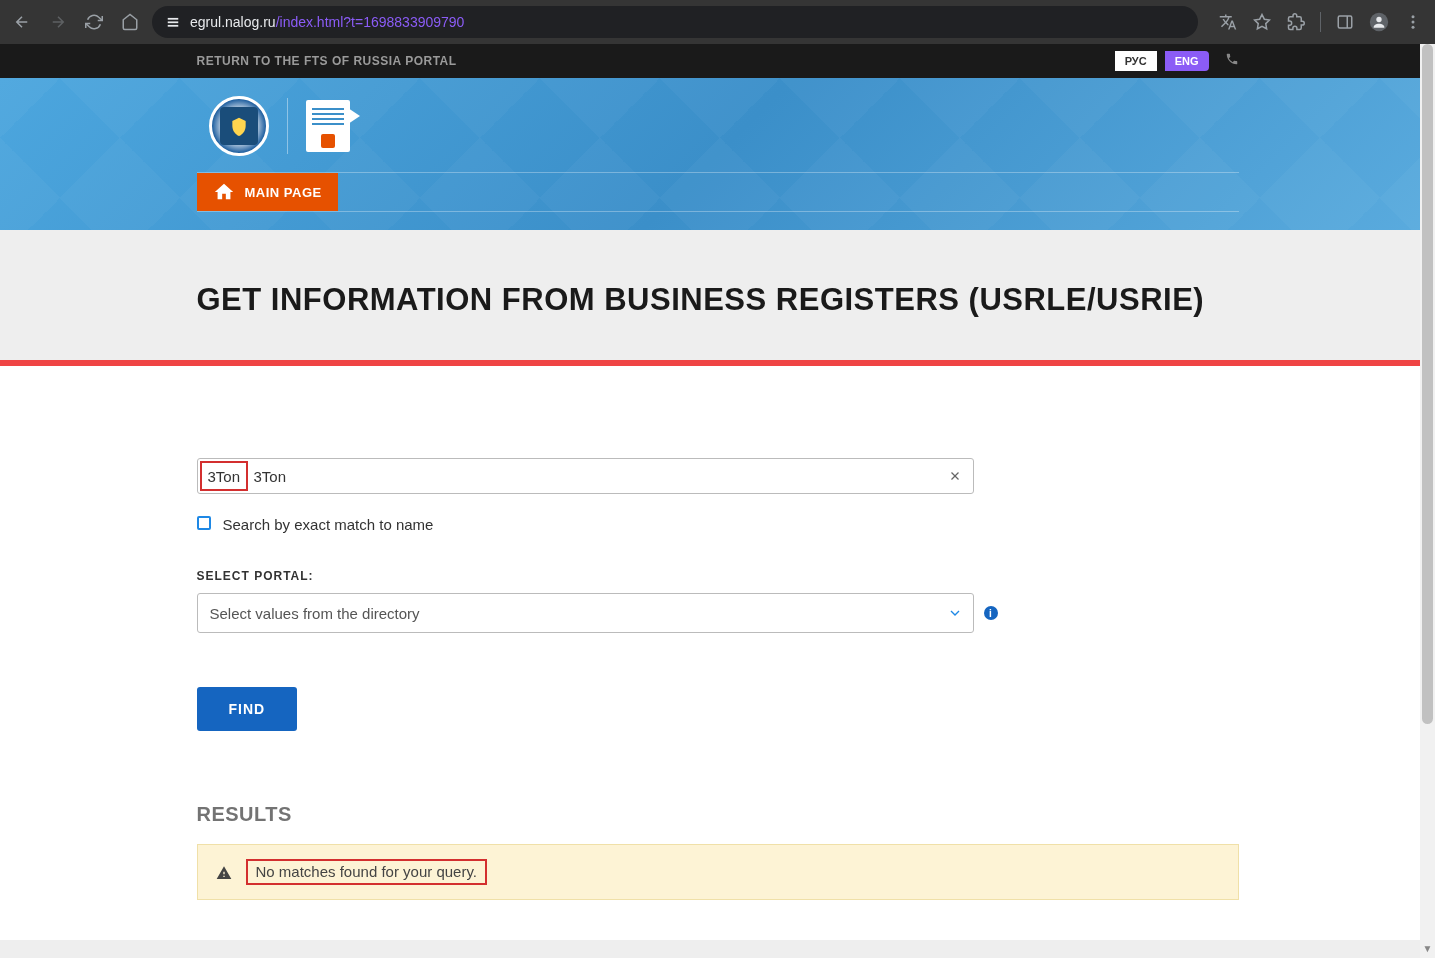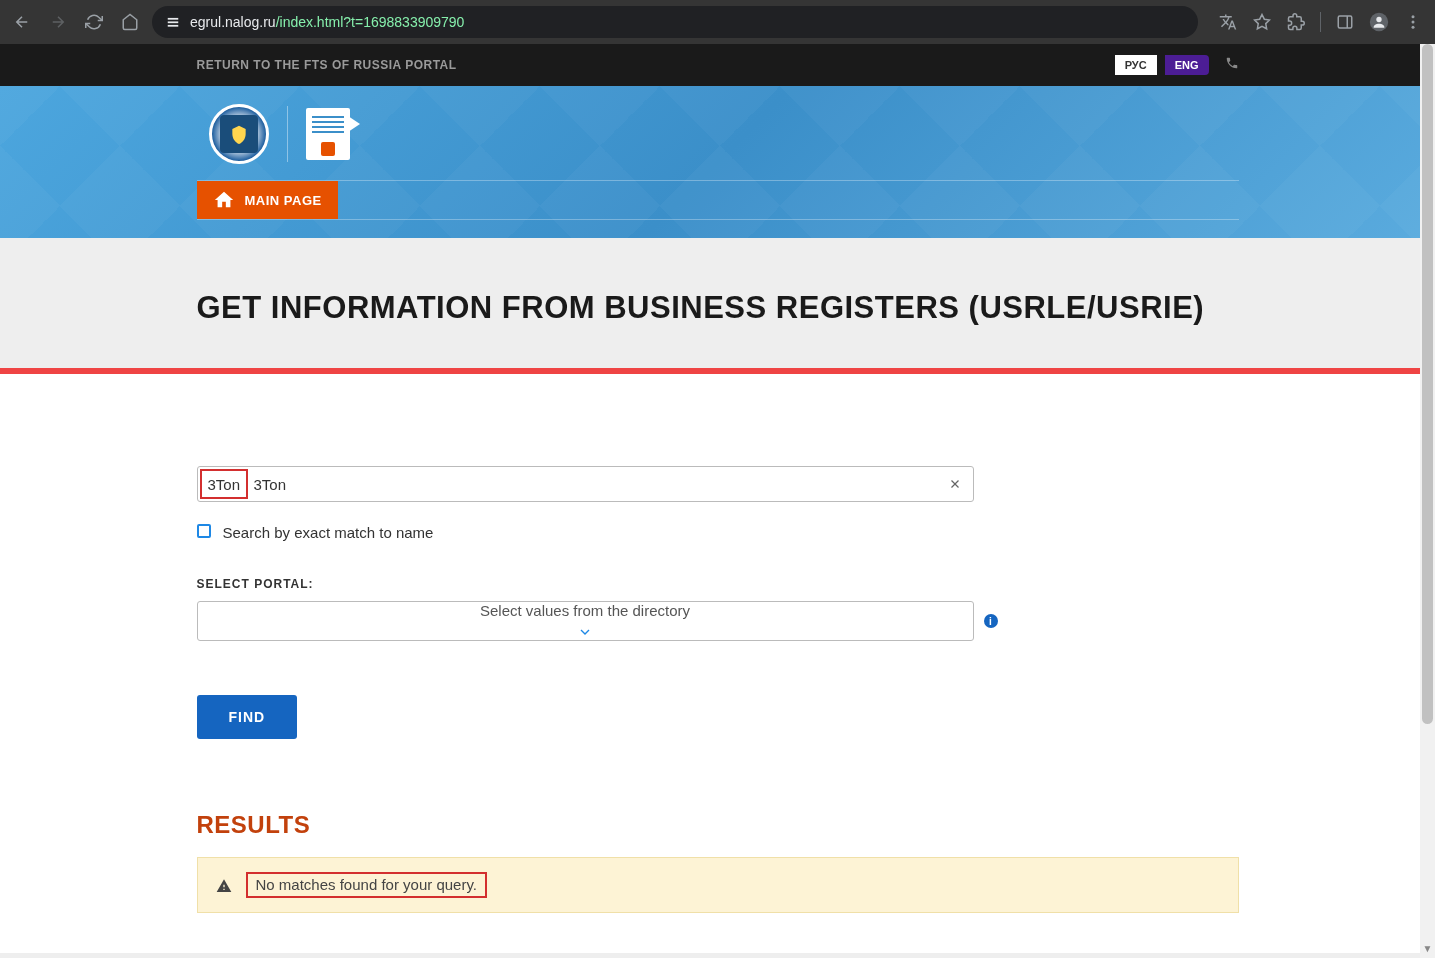--- a/index.html
+++ b/index.html
@@ -2,34 +2,34 @@
 <html><head>
 <meta charset="utf-8">
 <style>
 * { margin: 0; padding: 0; box-sizing: border-box; }
 body { font-family: -apple-system, BlinkMacSystemFont, "Segoe UI", Arial, sans-serif; background: #eeeeee; }
 
 
 .browser-chrome { background: #353535; height: 44px; display: flex; align-items: center; padding: 0 8px; gap: 8px; }
 .chrome-btn { width: 28px; height: 28px; display: flex; align-items: center; justify-content: center; color: #9aa0a6; cursor: pointer; border-radius: 14px; }
 .url-bar { flex: 1; background: #202124; border-radius: 18px; height: 32px; display: flex; align-items: center; padding: 0 14px; gap: 10px; color: #e8eaed; font-size: 14px; }
-.url-text { color: #86efac; }
+.url-text { color: #8b5cf6; }
 .url-domain { color: #e8eaed; }
 .chrome-right { display: flex; align-items: center; gap: 6px; margin-left: 8px; }
 .chrome-sep { width: 1px; height: 20px; background: #5f6368; margin: 0 4px; }
 
 
-.top-bar { background: #1a1a1a; height: 42px; display: flex; align-items: center; justify-content: flex-start; padding: 0 0; }
+.top-bar { background: #1a1a1a; height: 34px; display: flex; align-items: center; justify-content: flex-start; padding: 0 0; }
 .top-bar-inner { width: 1042px; margin: 0 auto; display: flex; align-items: center; justify-content: space-between; }
 .return-link { color: #9a9a9a; font-size: 12px; font-weight: 700; letter-spacing: 0.5px; }
 .top-right { display: flex; align-items: center; gap: 16px; }
 .lang-switch { display: flex; border-radius: 4px; overflow: hidden; }
 .lang-btn { padding: 4px 10px; font-size: 11px; font-weight: 700; cursor: pointer; margin-left: 8px; }
 .lang-rus { background: #fff; color: #333; }
-.lang-eng { background: #4c1d95; color: #fff; }
+.lang-eng { background: #8b5cf6; color: #fff; }
 .phone-icon { color: #888; }
 
 
 .blue-header { background: linear-gradient(135deg, #4ca6de 0%, #3b8fc9 50%, #5aabde 100%); position: relative; overflow: hidden; }
 .blue-header::before { content: ''; position: absolute; inset: 0; background-image:
   linear-gradient(45deg, rgba(255,255,255,0.03) 25%, transparent 25%, transparent 75%, rgba(255,255,255,0.03) 75%),
   linear-gradient(-45deg, rgba(255,255,255,0.03) 25%, transparent 25%, transparent 75%, rgba(255,255,255,0.03) 75%);
   background-size: 120px 120px; }
 .header-inner { width: 1042px; margin: 0 auto; position: relative; }
 .header-top { display: flex; align-items: center; gap: 18px; padding: 18px 0 16px 12px; }
@@ -65,28 +65,28 @@
 .input-wrap { position: relative; border: 1px solid #bbb; border-radius: 3px; height: 36px; display: flex; align-items: center; width: 777px; margin-bottom: 22px; }
 .input-highlight { position: absolute; left: 2px; top: 2px; bottom: 2px; padding: 0 6px; border: 2px solid #d32f2f; display: flex; align-items: center; pointer-events: none; }
 .search-input { flex: 1; border: none; outline: none; padding: 0 12px; font-size: 15px; color: #333; background: transparent; }
 .clear-btn { width: 36px; height: 34px; display: flex; align-items: center; justify-content: center; color: #666; cursor: pointer; font-size: 18px; }
 
 .checkbox-row { display: flex; gap: 12px; margin-bottom: 36px; }
 .checkbox { width: 14px; height: 14px; border: 2px solid #1e88e5; border-radius: 2px; }
 .checkbox-label { font-size: 15px; color: #333; }
 
 .select-row { display: flex; align-items: center; gap: 10px; }
-.select-wrap { border: 1px solid #bbb; border-radius: 3px; height: 40px; display: flex; align-items: center; width: 777px; cursor: pointer; flex-direction: column; }
+.select-wrap { border: 1px solid #bbb; border-radius: 3px; height: 40px; display: flex; align-items: center; width: 777px; cursor: pointer; }
 .select-text { flex: 1; padding: 0 12px; font-size: 15px; color: #555; }
 .select-chevron { width: 36px; display: flex; align-items: center; justify-content: center; color: #1e88e5; }
 .info-icon { width: 14px; height: 14px; border-radius: 50%; background: #1565c0; color: #fff; font-size: 10px; font-weight: 700; display: flex; align-items: center; justify-content: center; }
 
 .find-btn { margin-top: 54px; background: #1565c0; color: #fff; border: none; padding: 14px 32px; font-size: 14px; font-weight: 700; letter-spacing: 1px; cursor: pointer; border-radius: 3px; }
 
-.results-title { margin-top: 72px; font-size: 24px; font-weight: 800; color: #c2410c; letter-spacing: 0.5px; margin-bottom: 18px; }
+.results-title { margin-top: 72px; font-size: 20px; font-weight: 800; color: #737373; letter-spacing: 0.5px; margin-bottom: 18px; }
 
 .alert-box { background: #fdf3d5; border: 1px solid #f0e0a8; padding: 14px 18px; display: flex; align-items: flex-end; gap: 14px; width: 1042px; }
 .alert-icon { color: #444; }
 .alert-text-wrap { border: 2px solid #d32f2f; padding: 2px 8px; }
 .alert-text { font-size: 15px; color: #444; }
 
 .scroll-indicator { position: fixed; right: 0; top: 44px; bottom: 0; width: 15px; background: #f1f1f1; }
 .scroll-thumb { position: absolute; top: 0; right: 2px; width: 11px; height: 680px; background: #c1c1c1; border-radius: 6px; }
 .scroll-arrow { position: absolute; bottom: 2px; left: 0; right: 0; height: 15px; display: flex; align-items: center; justify-content: center; color: #888; font-size: 10px; }
 </style>

